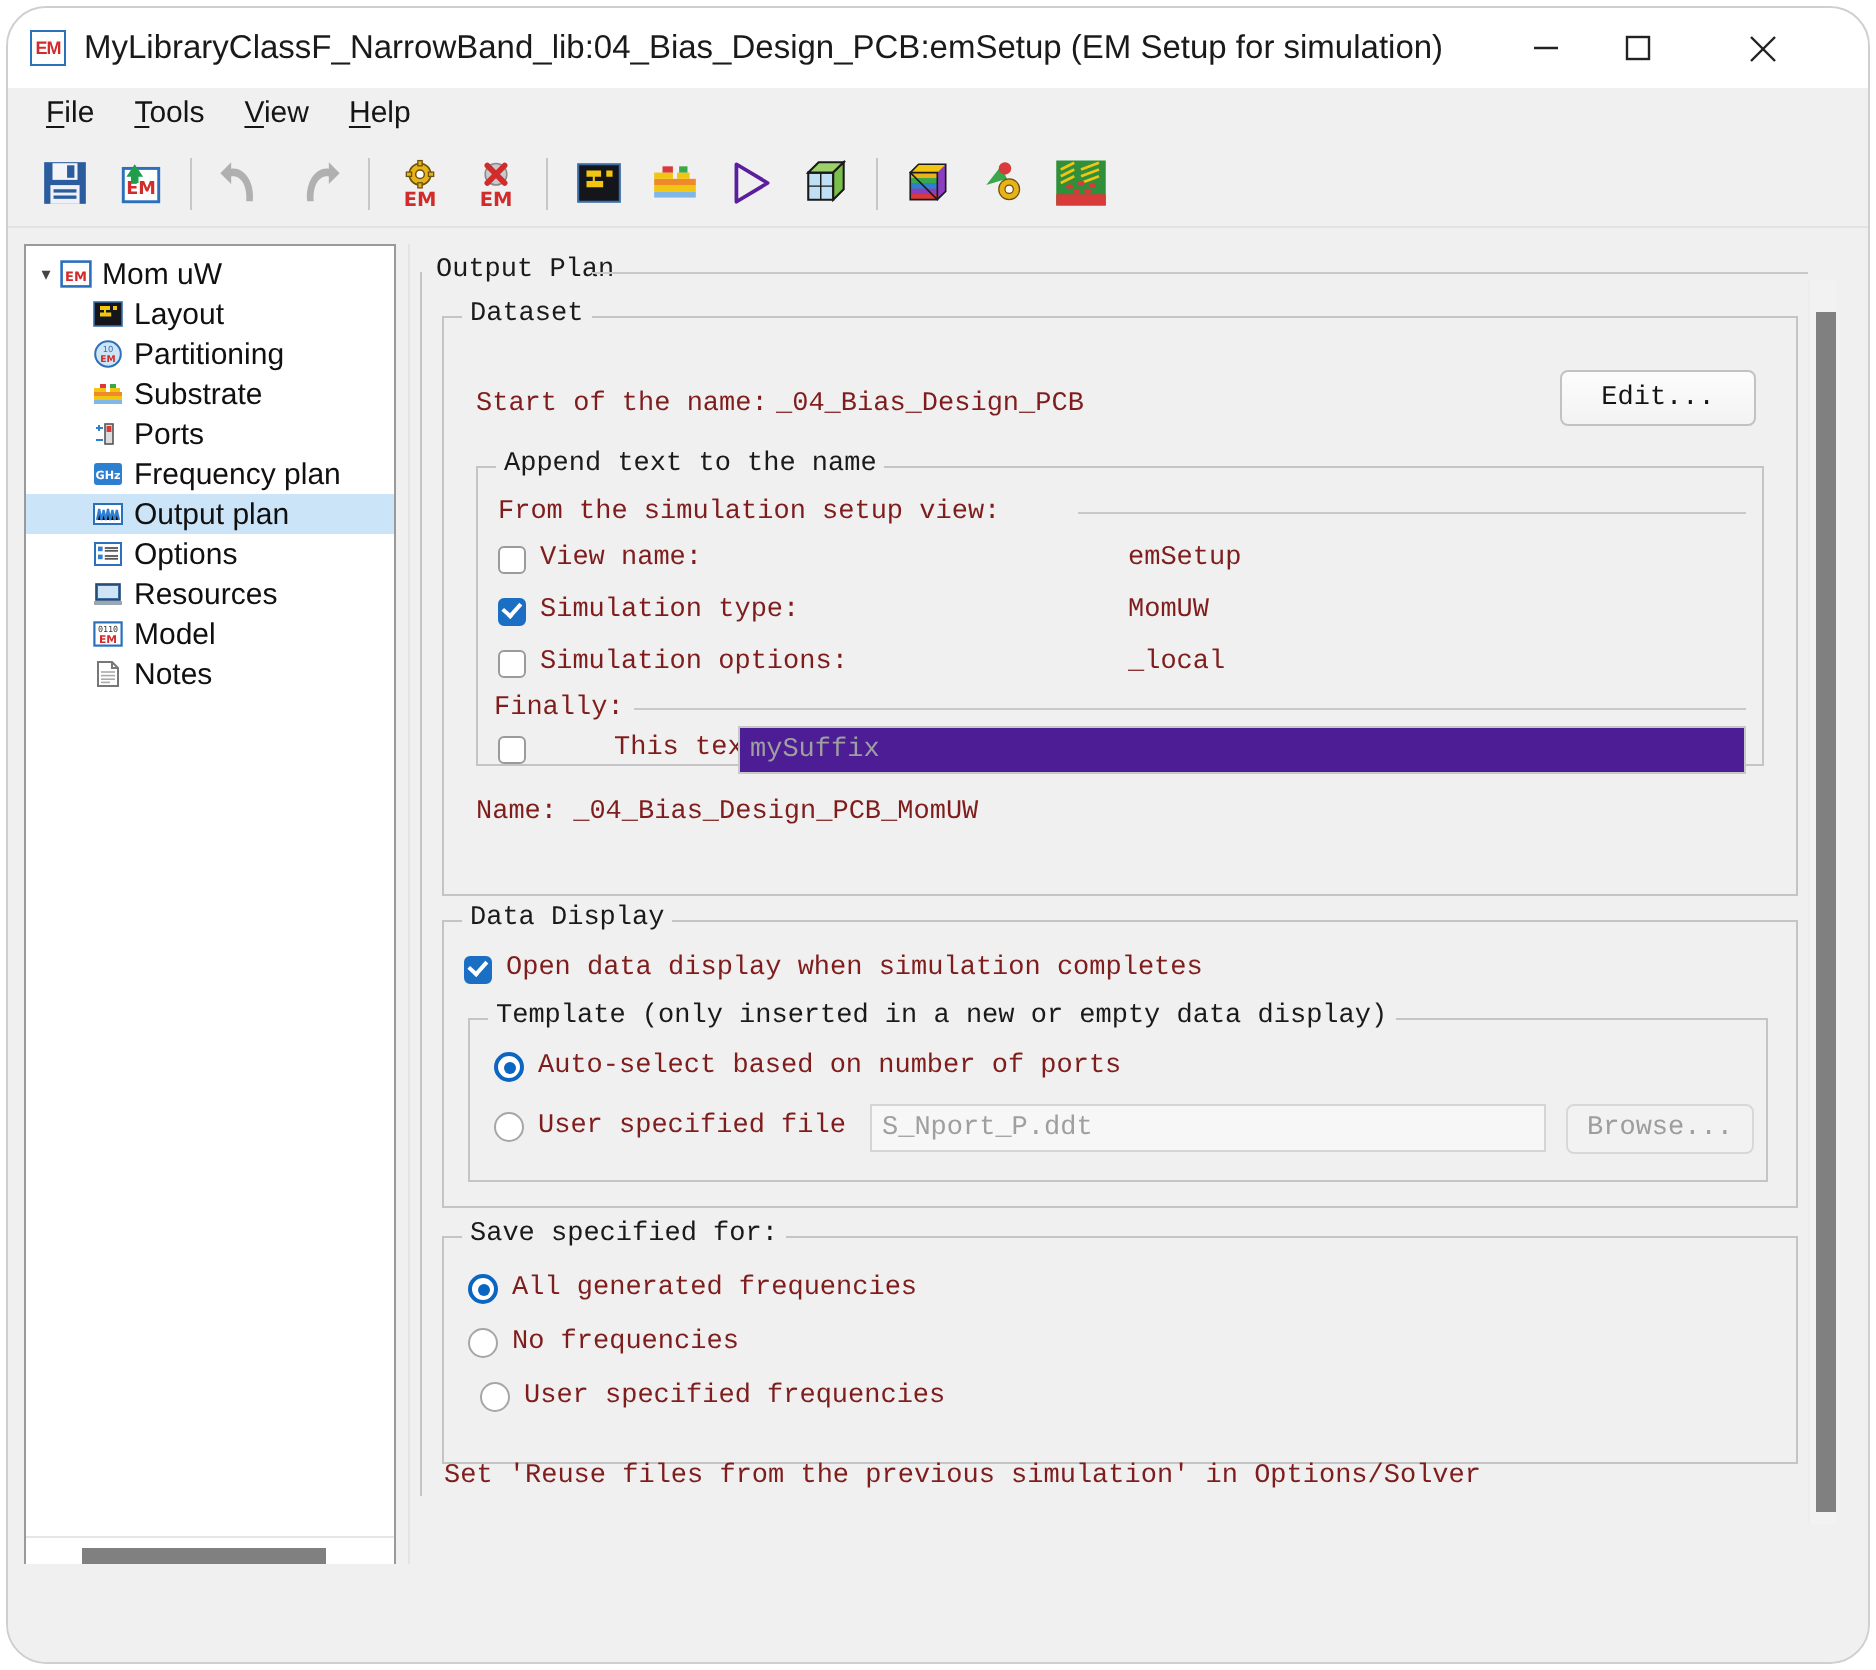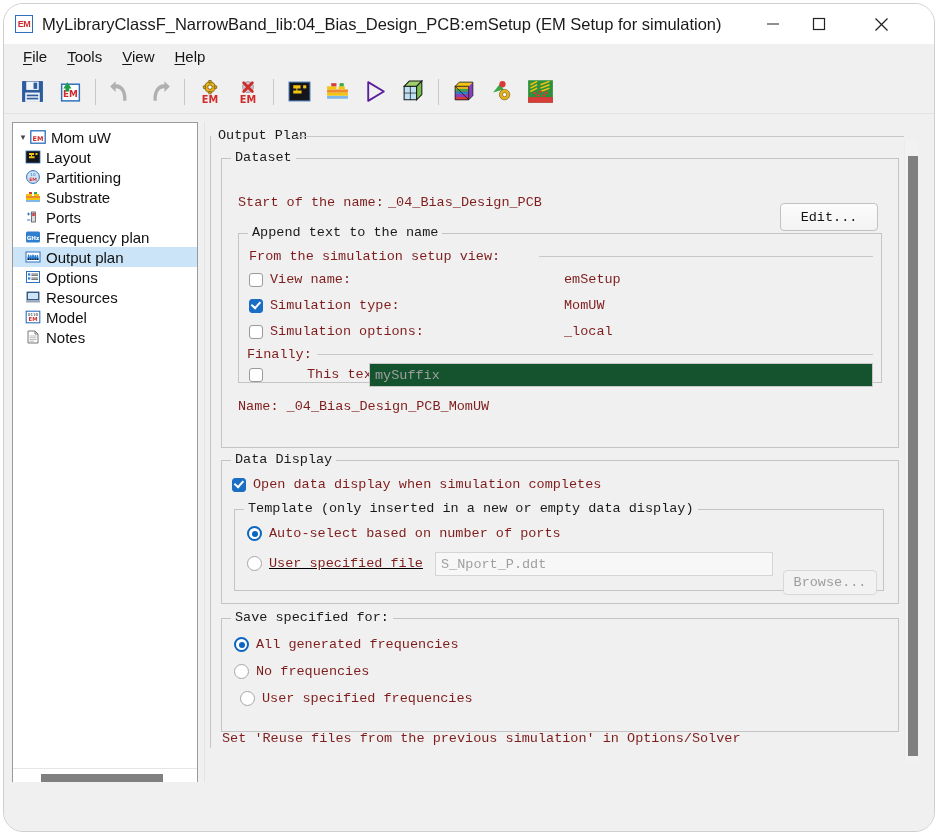--- a/index.html
+++ b/index.html
@@ -122,21 +122,21 @@
   .tree-row .twisty {
     width: 12px; flex: none;
     display: flex; align-items: center; justify-content: center;
     color: #444; font-size: 9px;
   }
   .tree-row .ticon {
     width: 17px; height: 17px;
     margin-right: 5px; flex: none;
     display: flex; align-items: center; justify-content: center;
   }
-  .tree-row.child { padding-left: 11px; }
+  .tree-row.child { padding-left: 32px; }
   #sb-hscroll {
     position: absolute;
     left: 0; bottom: 0;
     width: 184px; height: 20px;
     background: #ffffff;
     border-top: 1px solid #e6e6e6;
   }
   #sb-hthumb {
     position: absolute;
     left: 28px; top: 5px;
@@ -233,42 +233,41 @@
 
   .row {
     position: absolute;
     display: flex; align-items: center;
     gap: 7px;
   }
 
   
   .tinput {
     position: absolute;
-    background: #14532d;
+    background: #4c1d95;
     border: 1px solid #c8c8c8;
     box-sizing: border-box;
     display: flex; align-items: center;
     padding-left: 5px;
     font-family: "Liberation Mono", monospace;
     font-size: 13.5px;
   }
   .tinput .ph { color: #9f9f9f; }
 
   
   .pbtn {
     position: absolute;
     background: linear-gradient(#fcfcfc, #f3f3f3);
     border: 1px solid #c2c2c2;
     border-radius: 4px;
     box-sizing: border-box;
     display: flex; align-items: center; justify-content: center;
     font-family: "Liberation Mono", monospace;
     font-size: 13.5px;
     color: #141414;
-    margin-top: 18px;
   }
   .pbtn.disabled { color: #9d9d9d; border-color: #d8d8d8; background: #f2f2f2; }
 
   
   .hline {
     position: absolute;
     height: 1px;
     background: #c9c9c9;
   }
 
@@ -675,21 +674,21 @@
       </div>
 
       <div class="gbox" style="left:12px; top:48px; width:650px; height:82px;">
         <div class="legend">Template (only inserted in a new or empty data display)</div>
 
         <div class="row" style="left:12px; top:16px;">
           <span class="rb checked"></span>
           <span class="mono">Auto-select based on number of ports</span>
         </div>
 
-        <div class="row" style="left:12px; top:46px;text-decoration:underline;">
+        <div class="row" style="left:12px; top:46px;">
           <span class="rb"></span>
           <span class="mono">User specified file</span>
         </div>
         <div class="tinput" style="left:200px; top:42px; width:338px; height:24px; border-color:#d5d5d5; background:#f7f7f7;">
           <span class="ph">S_Nport_P.ddt</span>
         </div>
         <div class="pbtn disabled" style="left:548px; top:42px; width:94px; height:25px;">Browse...</div>
       </div>
     </div>
 

